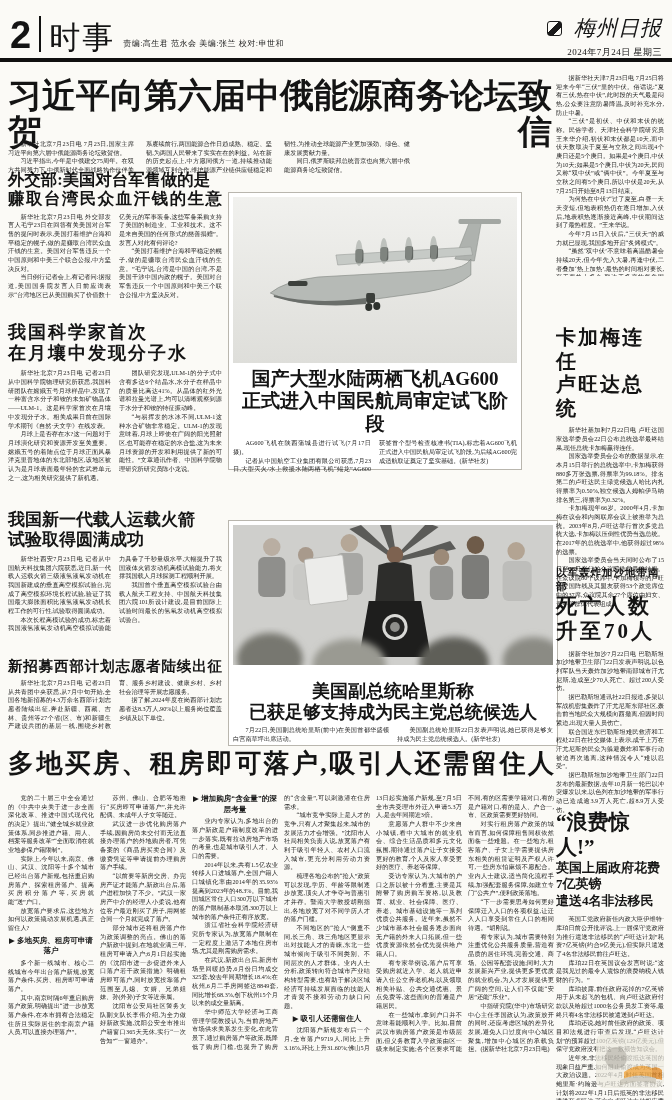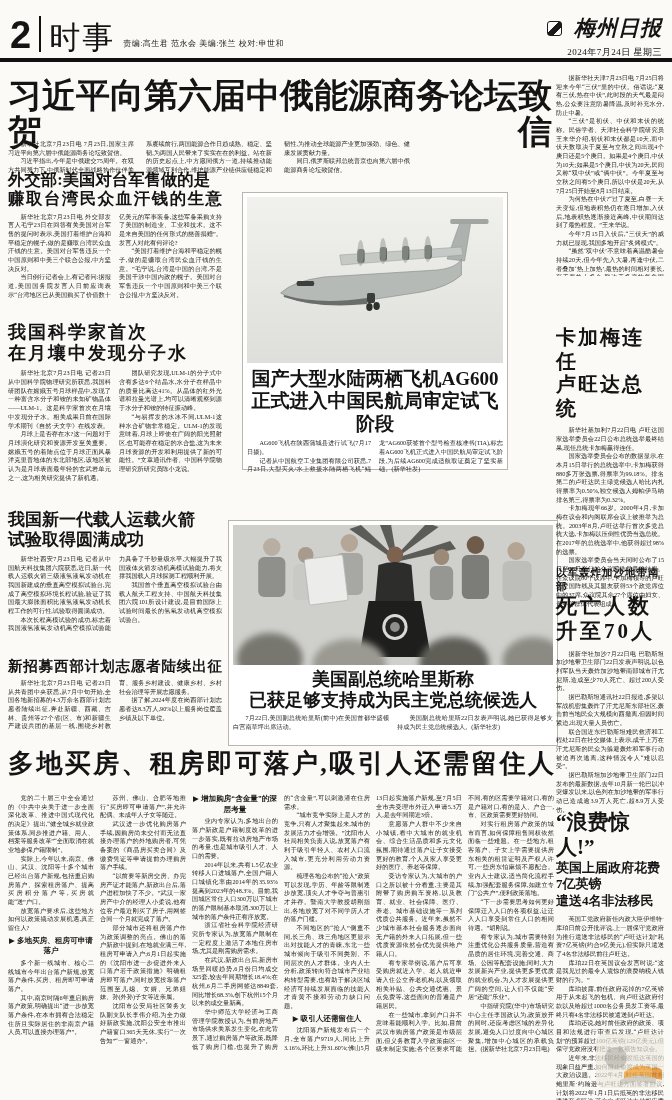--- a/index.html
+++ b/index.html
@@ -8,21 +8,21 @@
         font-family:"Liberation Serif","DejaVu Serif",serif;color:#141414;overflow:hidden}
   .abs{position:absolute}
 
   
   .hd-left{left:10px;top:16px;display:flex;align-items:flex-end;gap:8px}
   .pgnum{font-family:"Liberation Sans","DejaVu Sans",sans-serif;font-weight:bold;font-size:38px;line-height:.9}
   .hd-bar{width:2px;height:36px;background:#111}
   .sec{font-family:"Liberation Sans","DejaVu Sans",sans-serif;font-weight:normal;font-size:31px;line-height:.95;letter-spacing:2px}
   .editors{font-family:"Liberation Sans","DejaVu Sans",sans-serif;font-size:8px;color:#222;padding-bottom:3px;letter-spacing:.5px}
   .hd-right{right:10px;top:14px;text-align:right}
-  .mast{display:flex;align-items:center;justify-content:flex-end;gap:12px;font-weight:bold;font-style:italic;font-size:21px;letter-spacing:1px}
+  .mast{display:flex;align-items:center;justify-content:flex-end;gap:12px;font-weight:normal;font-style:italic;font-size:21px;letter-spacing:1px}
   .mast-icon{display:inline-block;width:15px;height:15px;border:1.5px solid #1a1a1a;border-radius:3px;
              background:linear-gradient(135deg,transparent 42%,#1a1a1a 42%,#1a1a1a 72%,transparent 72%)}
   .pdate{font-size:9px;margin-top:4px;letter-spacing:.5px}
   .rule{left:0;top:58px;width:672px;height:3.5px;background:#101010}
 
   
   .jh{font-weight:bold;text-align:justify;text-align-last:justify}
   .lead-h{left:8px;top:78px;width:544px;font-size:34px;line-height:1.05}
   .housing-h{left:8px;top:750px;width:546px;font-size:26px;line-height:1.1}
   .h2{font-weight:bold;line-height:1.18}
@@ -47,25 +47,25 @@
   .moon .bt{height:126px;margin-top:5px}
   .rocket{left:8px;top:510px;width:214px;height:144px}
   .rocket .h2{font-size:17px}
   .rocket .bt{height:96px;margin-top:5px}
   .vol{left:8px;top:658px;width:214px;height:82px}
   .vol .h2{font-size:14.5px}
   .vol .bt{height:58px;margin-top:4px}
   .housing-b{left:8px;top:794px;width:546px;height:300px}
 
   .photobox{border:1px solid #b9b6ae;background:#fff;padding:4px}
-  .ag600{left:242px;top:192px;width:266px;height:278px}
+  .ag600{left:228px;top:192px;width:294px;height:278px}
   .ag600 .h2{font-size:19px;margin-top:5px}
   .ag600 .bt{height:42px;margin-top:4px}
   .harris{left:228px;top:520px;width:330px;height:226px}
-  .harris .h2{font-size:18px;margin-top:4px}
+  .harris .h2{font-size:18px;margin-top:16px}
   .harris .bt{height:32px;margin-top:3px}
   .photo{display:block;width:100%;background:#e4e4e0}
 
   
   .rr{left:556px;width:108px}
   .heat{top:68px;height:258px}
   .heat .h2{font-size:20px;letter-spacing:3px;text-align:center}
   .heat .bt{height:202px;margin-top:6px}
   .rwanda{top:326px;height:238px}
   .rwanda .h2{font-size:20px;letter-spacing:2px}

